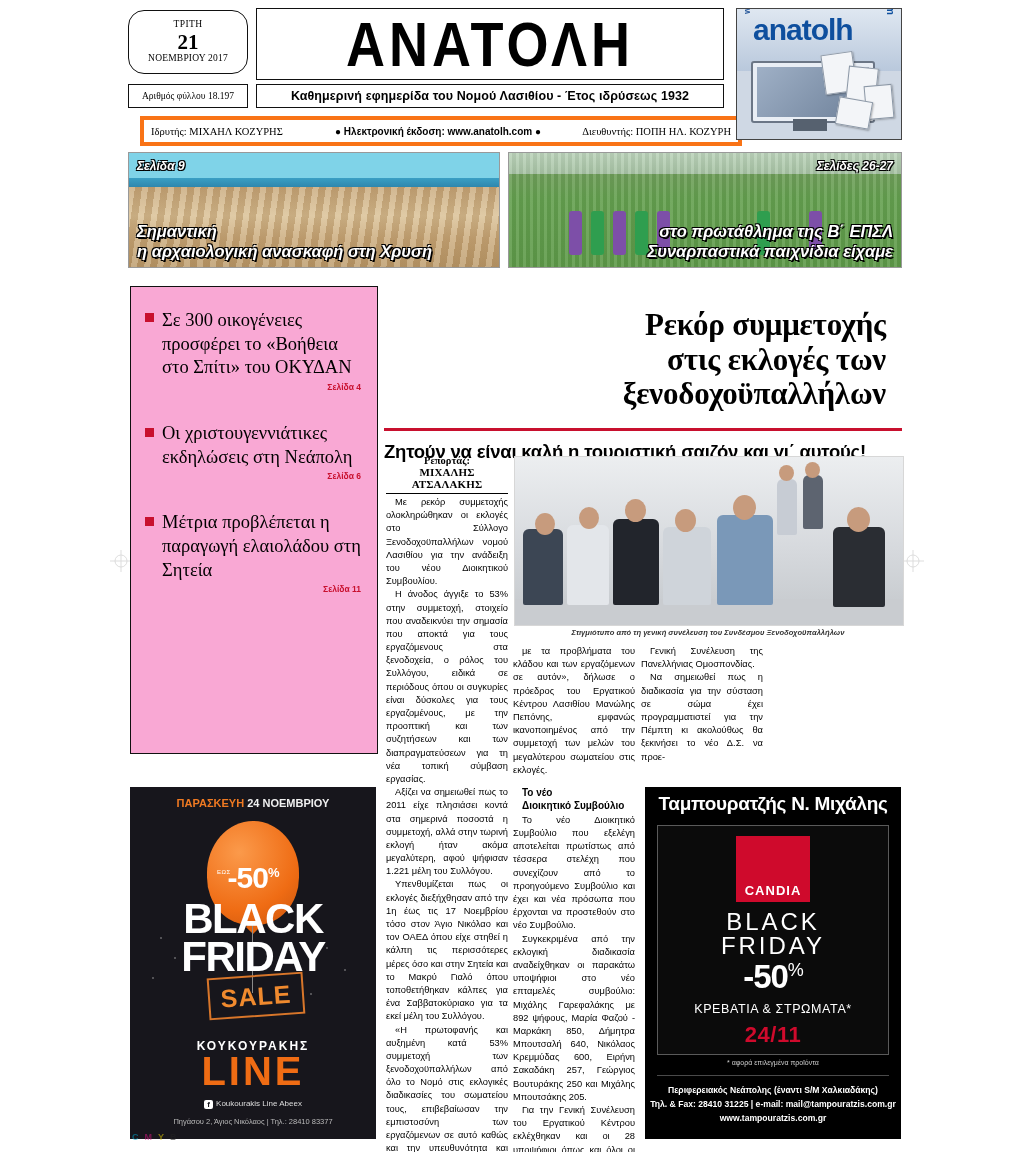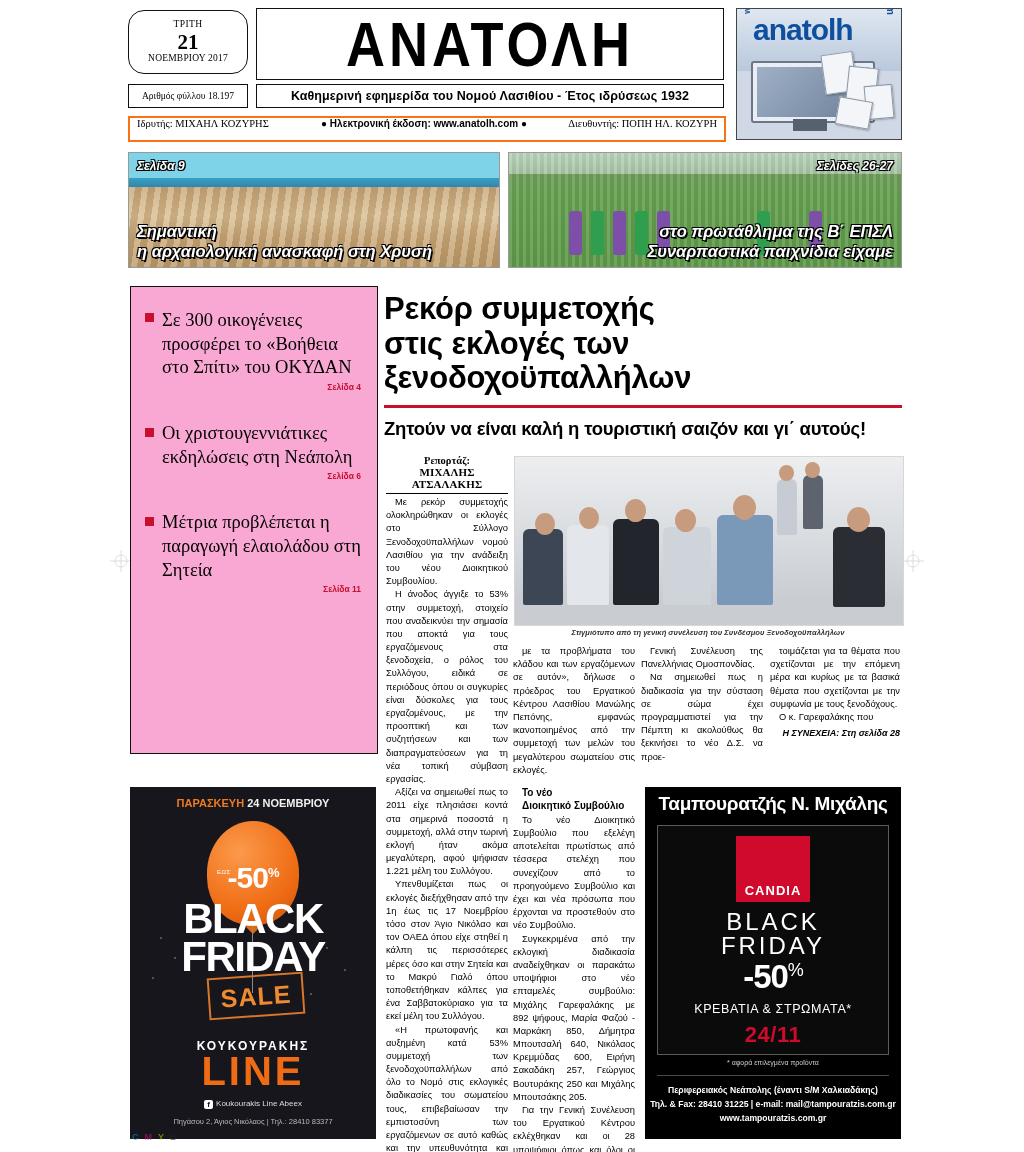--- a/index.html
+++ b/index.html
@@ -46,23 +46,23 @@
   .tagbox{
     position:absolute;left:128px;top:76px;width:466px;height:22px;
     border:1px solid #111;
     display:flex;align-items:center;justify-content:center;
   }
   .tagbox span{
     font-family:"Liberation Sans",sans-serif;
     font-weight:700;font-size:12.5px;letter-spacing:.1px;
   }
   .creditbar{
-    position:absolute;left:0;top:108px;width:594px;height:22px;
-    border:2px solid #f97316;
-    display:flex;align-items:flex-start;
+    position:absolute;left:12px;top:108px;width:594px;height:22px;
+    border:4px solid #f97316;
+    display:flex;align-items:center;
     font-size:10.5px;
   }
   .creditbar .c1{padding-left:7px;width:180px;}
   .creditbar .c2{flex:1;text-align:center;font-family:"Liberation Sans",sans-serif;font-weight:700;font-size:10px;}
   .creditbar .c3{width:186px;text-align:right;padding-right:7px;}
 
   
   .webbox{position:absolute;left:608px;top:0px;width:164px;height:130px;border:1px solid #444;overflow:hidden;background:#cfd8e4;}
   .webbox .sky{position:absolute;left:0;top:0;width:100%;height:62px;background:linear-gradient(#dfe7f1,#b9c8dc);}
   .webbox .wwwtxt{position:absolute;left:5px;top:5px;font-family:"Liberation Sans",sans-serif;font-size:9px;font-weight:700;color:#2a5a9c;transform:rotate(-90deg);transform-origin:left top;letter-spacing:1px;}
@@ -117,22 +117,22 @@
     font-family:"Liberation Sans",sans-serif;font-weight:700;font-size:8.5px;
     margin-top:2px;padding-right:2px;
   }
   #teaser-0{padding-top:22px;}
   #teaser-1{padding-top:30px;}
   #teaser-2{padding-top:30px;}
 
   
   .lead{position:absolute;left:384px;top:292px;width:518px;}
   .lead h1{
-    margin:0;font-family:Liberation Sans, sans-serif;font-weight:700;
-    font-size:31px;line-height:1.12;letter-spacing:-.2px;
+    margin:16px;font-family:Liberation Serif, serif;font-weight:700;
+    font-size:31px;line-height:1.12;text-align:right;letter-spacing:-.2px;
   }
   .lead .rule{height:3px;background:#c8102e;margin:9px 0 10px;}
   .lead h2{
     margin:0;font-family:"Liberation Sans",sans-serif;font-weight:700;
     font-size:18.5px;line-height:1.2;letter-spacing:-.2px;
   }
 
   .byline{position:absolute;left:386px;top:455px;width:122px;text-align:center;border-bottom:1px solid #000;padding-bottom:3px;}
   .byline .b1{font-size:10.5px;font-weight:700;}
   .byline .b2{font-size:11px;font-weight:700;letter-spacing:.1px;}
@@ -376,25 +376,20 @@
     <p>Το νέο Διοικητικό Συμβούλιο που εξελέγη αποτελείται πρωτίστως από τέσσερα στελέχη που συνεχίζουν από το προηγούμενο Συμβούλιο και έχει και νέα πρόσωπα που έρχονται να προστεθούν στο νέο Συμβούλιο.</p>
     <p>Συγκεκριμένα από την εκλογική διαδικασία αναδείχθηκαν οι παρακάτω υποψήφιοι στο νέο επταμελές συμβούλιο: Μιχάλης Γαρεφαλάκης με 892 ψήφους, Μαρία Φαζού - Μαρκάκη 850, Δήμητρα Μπουτσαλή 640, Νικόλαος Κρεμμύδας 600, Ειρήνη Σακαδάκη 257, Γεώργιος Βουτυράκης 250 και Μιχάλης Μπουτσάκης 205.</p>
     <p>Για την Γενική Συνέλευση του Εργατικού Κέντρου εκλέχθηκαν και οι 28 υποψήφιοι όπως και όλοι οι υποψήφιοι για την</p>
   </div>
 
   <div class="col" id="col-3a">
     <p>Γενική Συνέλευση της Πανελλήνιας Ομοσπονδίας.</p>
     <p>Να σημειωθεί πως η διαδικασία για την σύσταση σε σώμα έχει προγραμματιστεί για την Πέμπτη κι ακολούθως θα ξεκινήσει το νέο Δ.Σ. να προε-</p>
   </div>
 
-  <div class="col" id="col-3b">
-    <p>τοιμάζεται για τα θέματα που σχετίζονται με την επόμενη μέρα και κυρίως με τα βασικά θέματα που σχετίζονται με την συμφωνία με τους ξενοδόχους.</p>
-    <p>Ο κ. Γαρεφαλάκης που</p>
-    <div class="contlink">Η ΣΥΝΕΧΕΙΑ: Στη σελίδα 28</div>
-  </div>
 
   <div class="ad" id="ad-bf">
     <div class="dots" style="left:30px;top:150px;"></div>
     <div class="dots" style="left:44px;top:170px;"></div>
     <div class="dots" style="left:22px;top:190px;"></div>
     <div class="dots" style="left:196px;top:160px;"></div>
     <div class="dots" style="left:214px;top:182px;"></div>
     <div class="dots" style="left:180px;top:206px;"></div>
 
     <div class="dateline">

